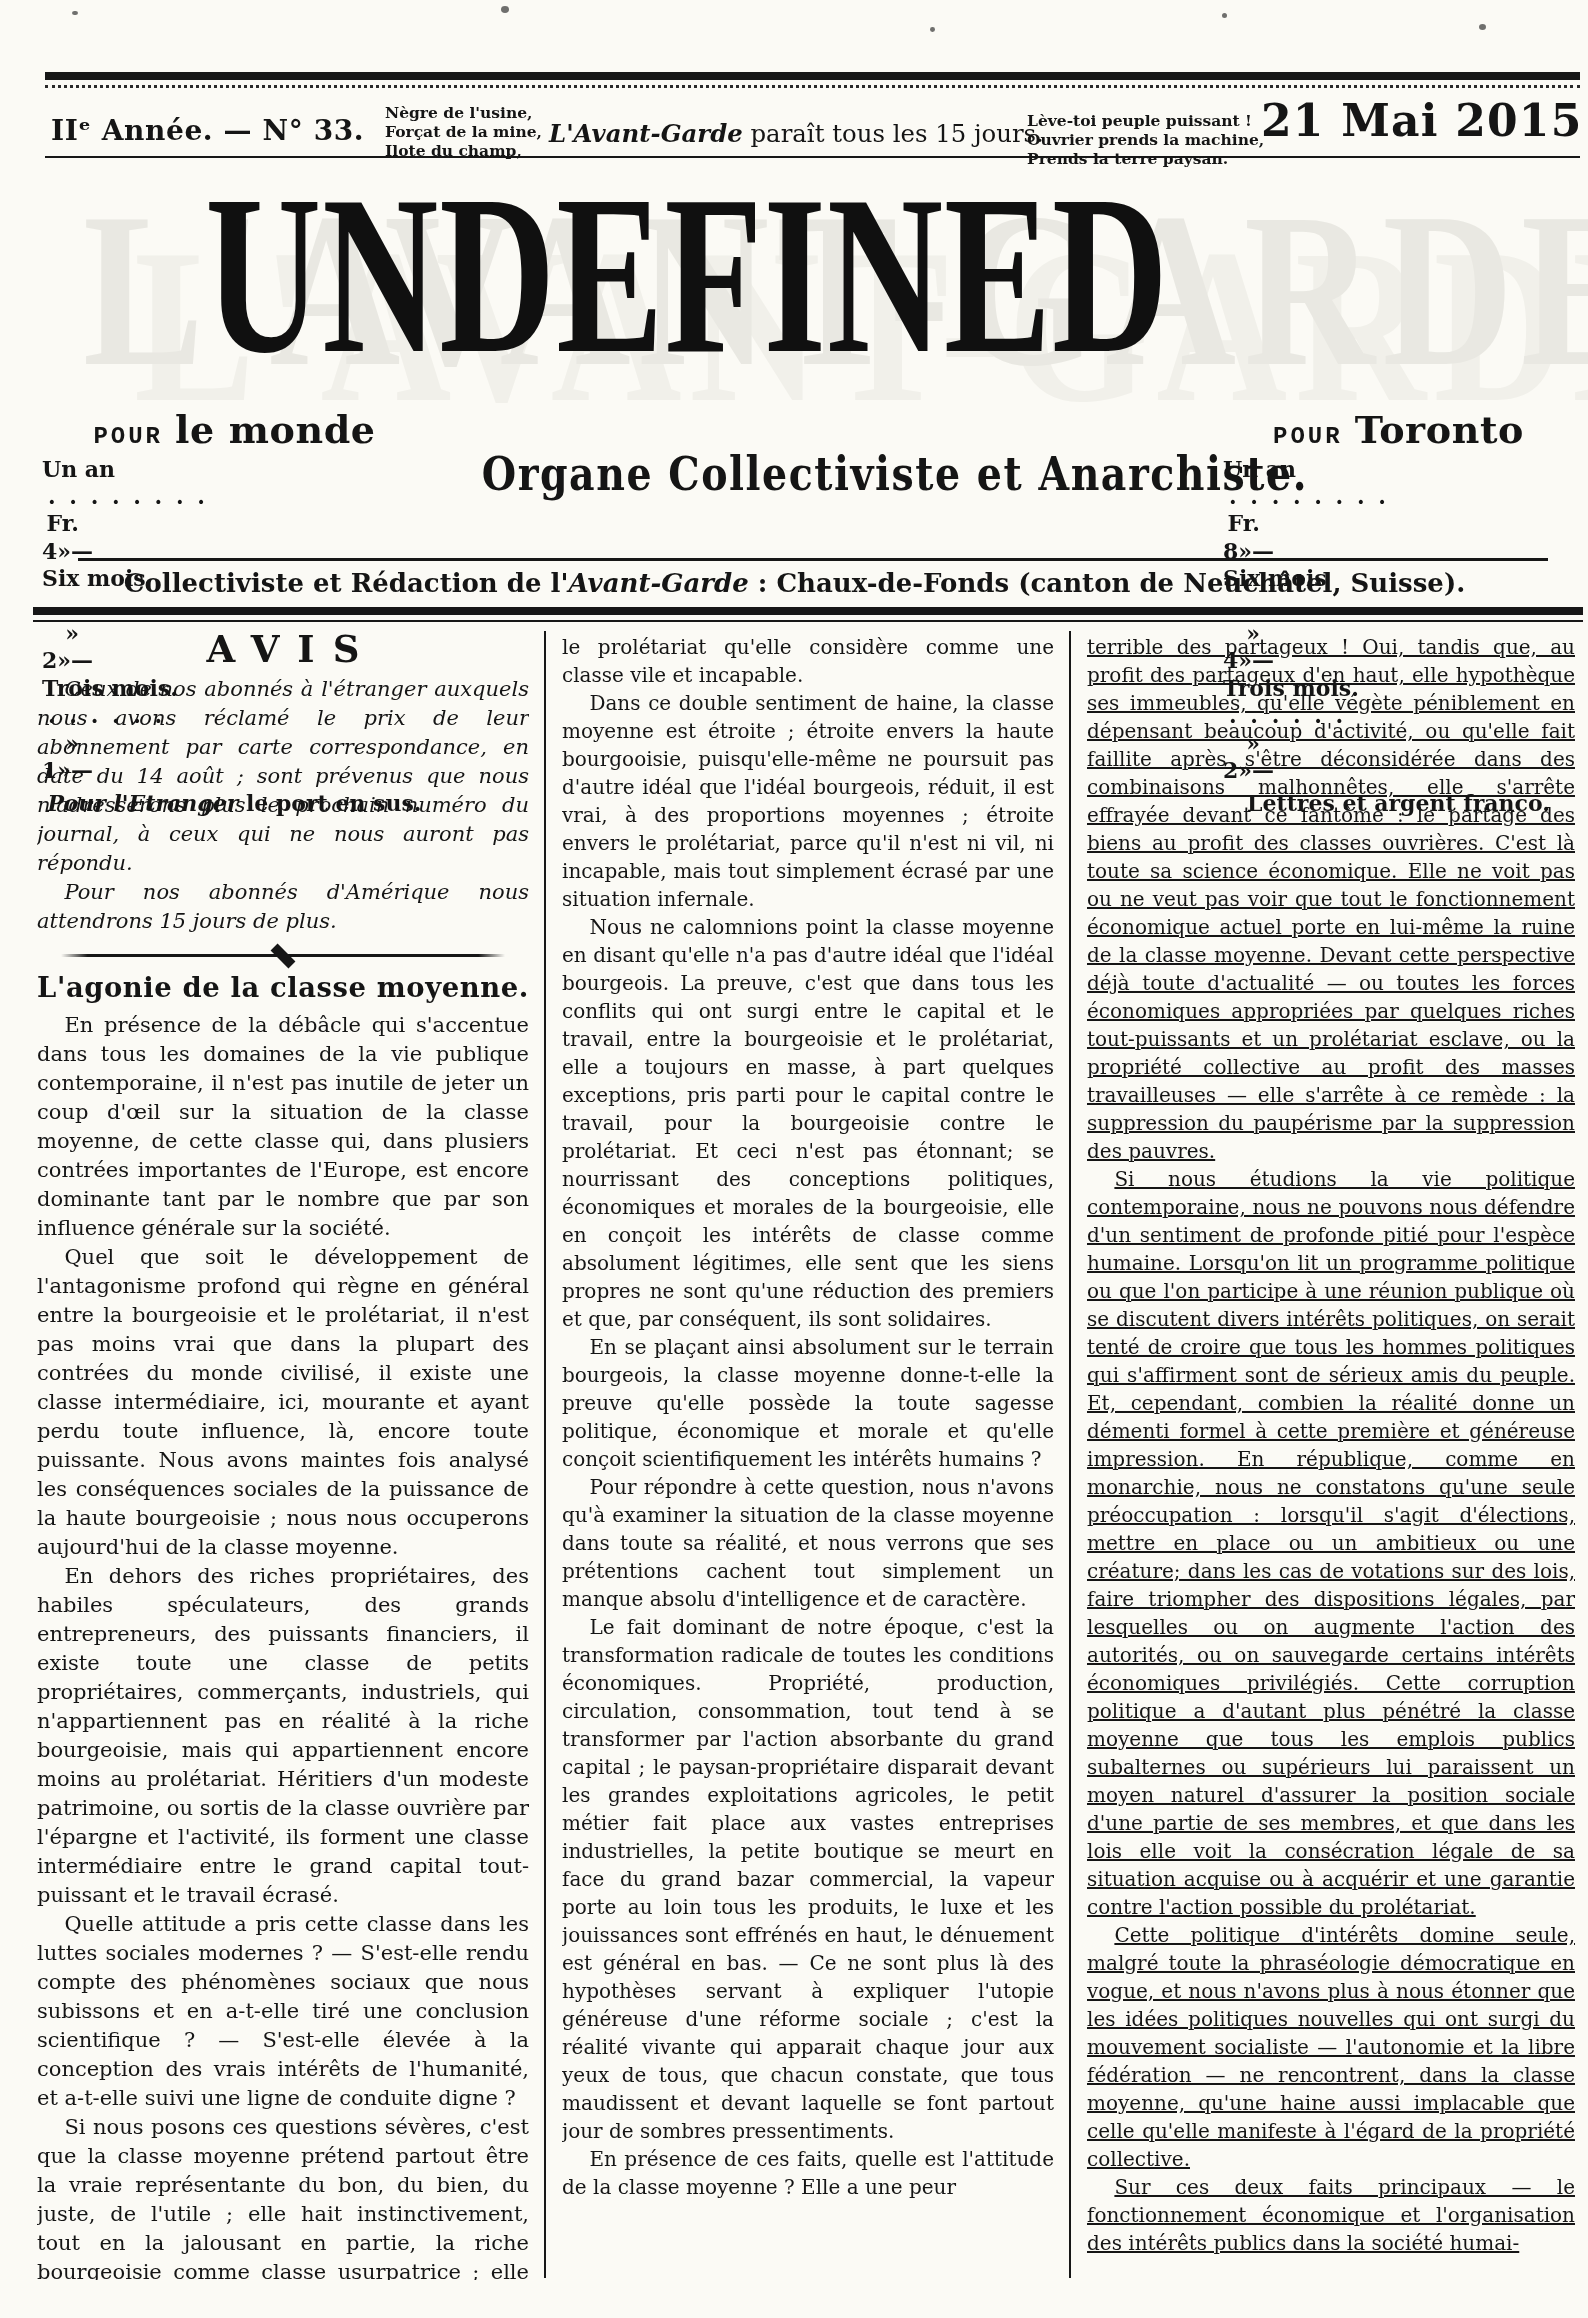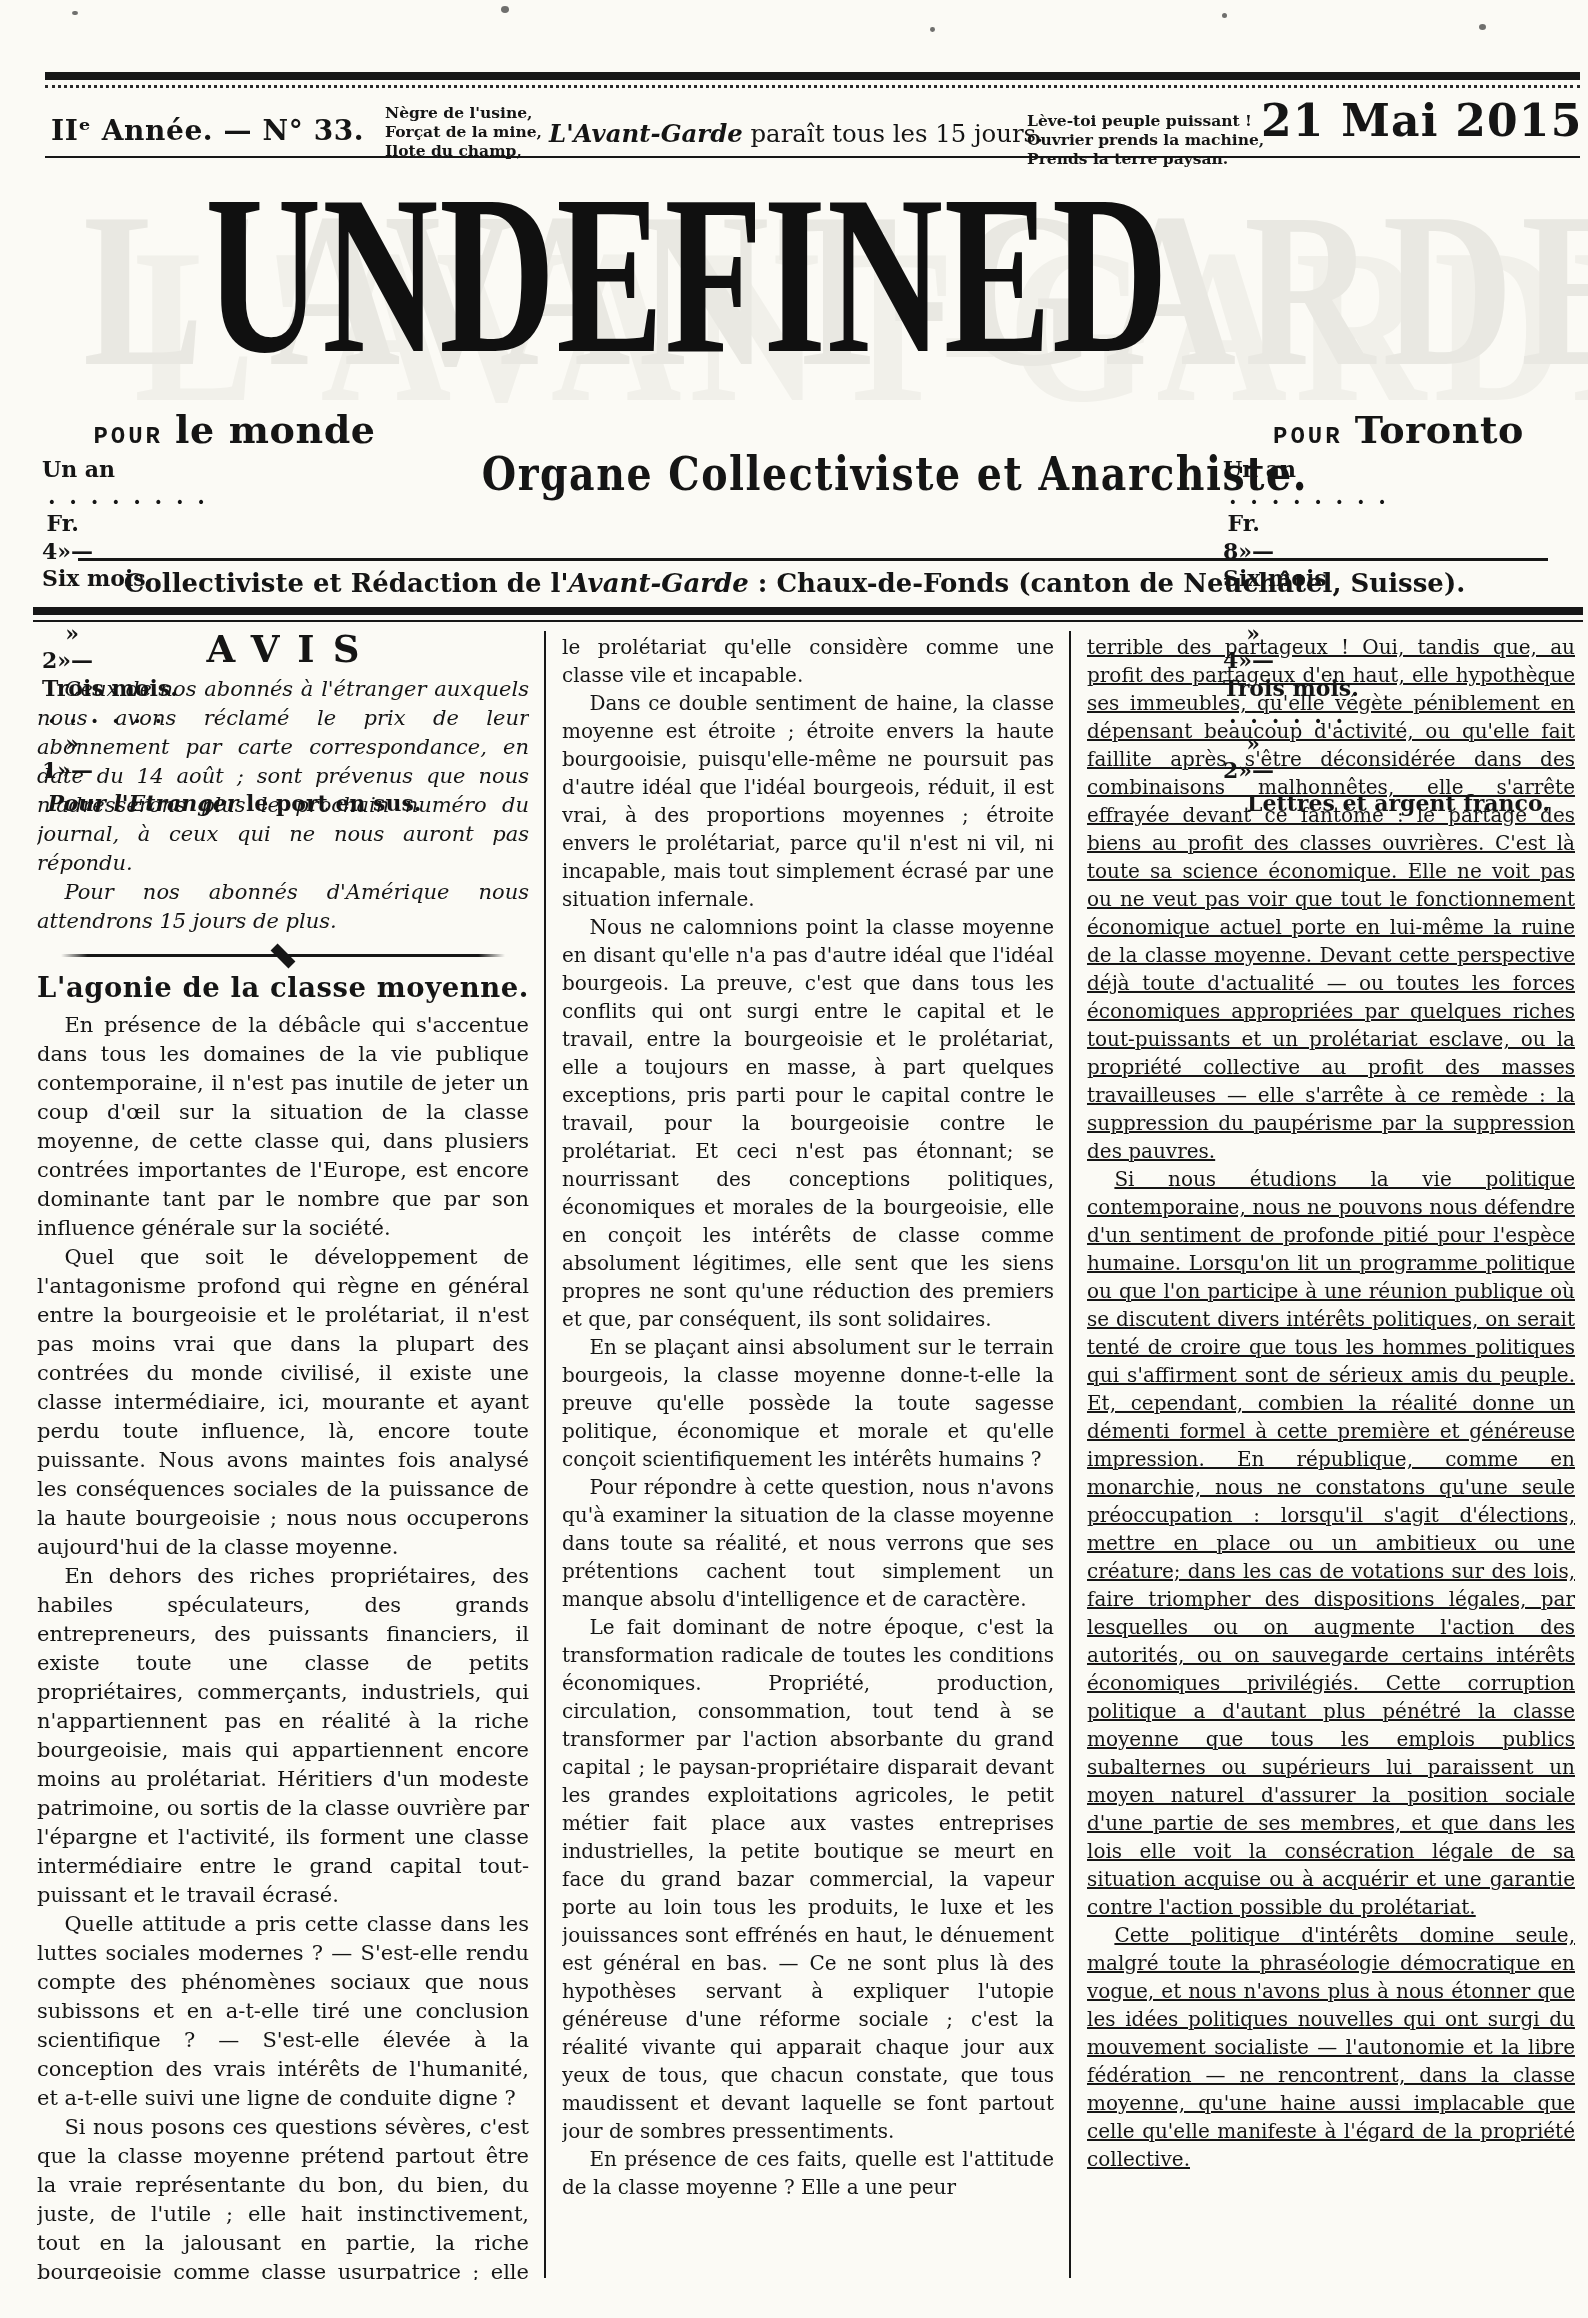--- a/index.html
+++ b/index.html
@@ -199,15 +199,16 @@
       <p>Le fait dominant de notre époque, c'est la transformation radicale de toutes les conditions économiques. Propriété, production, circulation, consommation, tout tend à se transformer par l'action absorbante du grand capital ; le paysan-propriétaire disparait devant les grandes exploitations agricoles, le petit métier fait place aux vastes entreprises industrielles, la petite boutique se meurt en face du grand bazar commercial, la vapeur porte au loin tous les produits, le luxe et les jouissances sont effrénés en haut, le dénuement est général en bas. — Ce ne sont plus là des hypothèses servant à expliquer l'utopie généreuse d'une réforme sociale ; c'est la réalité vivante qui apparait chaque jour aux yeux de tous, que chacun constate, que tous maudissent et devant laquelle se font partout jour de sombres pressentiments.</p>
       <p>En présence de ces faits, quelle est l'attitude de la classe moyenne ? Elle a une peur</p>
     </div>
 </div>
 
 <div class="col cont" id="col3">
   <div class="body">
       <p>terrible des partageux ! Oui, tandis que, au profit des partageux d'en haut, elle hypothèque ses immeubles, qu'elle végète péniblement en dépensant beaucoup d'activité, ou qu'elle fait faillite après s'être déconsidérée dans des combinaisons malhonnêtes, elle s'arrête effrayée devant ce fantôme : le partage des biens au profit des classes ouvrières. C'est là toute sa science économique. Elle ne voit pas ou ne veut pas voir que tout le fonctionnement économique actuel porte en lui-même la ruine de la classe moyenne. Devant cette perspective déjà toute d'actualité — ou toutes les forces économiques appropriées par quelques riches tout-puissants et un prolétariat esclave, ou la propriété collective au profit des masses travailleuses — elle s'arrête à ce remède : la suppression du paupérisme par la suppression des pauvres.</p>
       <p>Si nous étudions la vie politique contemporaine, nous ne pouvons nous défendre d'un sentiment de profonde pitié pour l'espèce humaine. Lorsqu'on lit un programme politique ou que l'on participe à une réunion publique où se discutent divers intérêts politiques, on serait tenté de croire que tous les hommes politiques qui s'affirment sont de sérieux amis du peuple. Et, cependant, combien la réalité donne un démenti formel à cette première et généreuse impression. En république, comme en monarchie, nous ne constatons qu'une seule préoccupation : lorsqu'il s'agit d'élections, mettre en place ou un ambitieux ou une créature; dans les cas de votations sur des lois, faire triompher des dispositions légales, par lesquelles ou on augmente l'action des autorités, ou on sauvegarde certains intérêts économiques privilégiés. Cette corruption politique a d'autant plus pénétré la classe moyenne que tous les emplois publics subalternes ou supérieurs lui paraissent un moyen naturel d'assurer la position sociale d'une partie de ses membres, et que dans les lois elle voit la consécration légale de sa situation acquise ou à acquérir et une garantie contre l'action possible du prolétariat.</p>
       <p>Cette politique d'intérêts domine seule, malgré toute la phraséologie démocratique en vogue, et nous n'avons plus à nous étonner que les idées politiques nouvelles qui ont surgi du mouvement socialiste — l'autonomie et la libre fédération — ne rencontrent, dans la classe moyenne, qu'une haine aussi implacable que celle qu'elle manifeste à l'égard de la propriété collective.</p>
+      <p>Sur ces deux faits principaux — le fonctionnement économique et l'organisation des intérêts publics dans la société humai-</p>
     </div>
 </div>
 
 
 </body></html>

